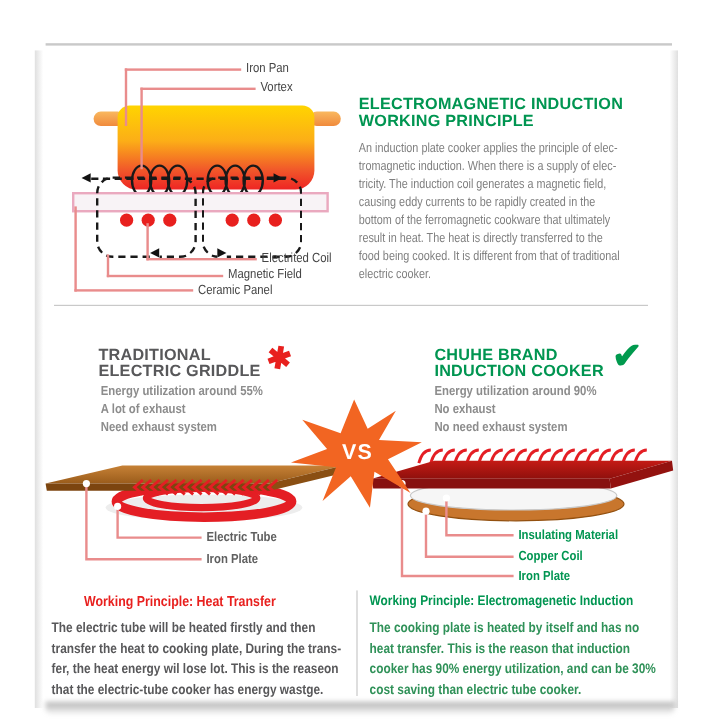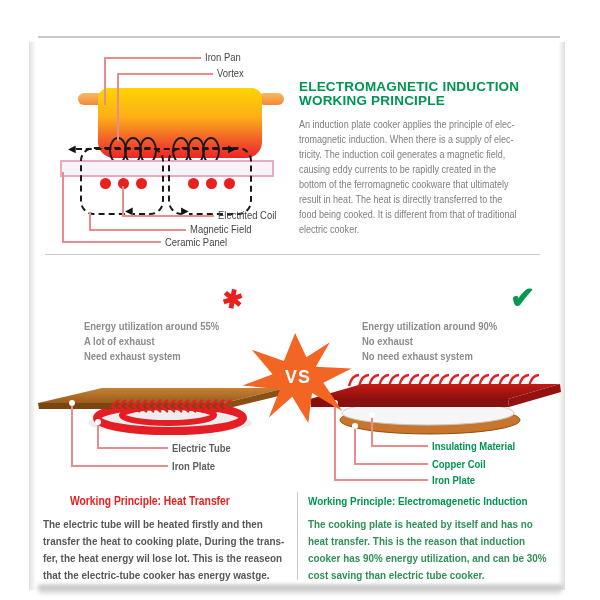--- a/index.html
+++ b/index.html
@@ -112,22 +112,26 @@
 tromagnetic induction. When there is a supply of elec-
 tricity. The induction coil generates a magnetic field,
 causing eddy currents to be rapidly created in the
 bottom of the ferromagnetic cookware that ultimately
 result in heat. The heat is directly transferred to the
 food being cooked. It is different from that of traditional
 electric cooker.</div>
 
   <div class="rule" style="left:45px;top:254px;width:495px;height:1px;"></div>
 
+  <div class="h-comp dgray" style="left:82px;top:290px;">TRADITIONAL
+ELECTRIC GRIDDLE</div>
   <div class="mark red" style="left:222px;top:287px;font-size:25px;transform:rotate(10deg);">✱</div>
 
+  <div class="h-comp green" style="left:362px;top:290px;">CHUHE BRAND
+INDUCTION COOKER</div>
   <div class="mark" style="left:510px;top:283px;font-size:30px;color:#009a4e;">✔</div>
 
   <div class="grp">
     <div class="t b gray" style="left:84px;top:320px;">Energy utilization around 55%</div>
     <div class="t b gray" style="left:84px;top:335px;">A lot of exhaust</div>
     <div class="t b gray" style="left:84px;top:350px;">Need exhaust system</div>
   </div>
   <div class="grp">
     <div class="t b gray" style="left:362px;top:320px;">Energy utilization around 90%</div>
     <div class="t b gray" style="left:362px;top:335px;">No exhaust</div>

